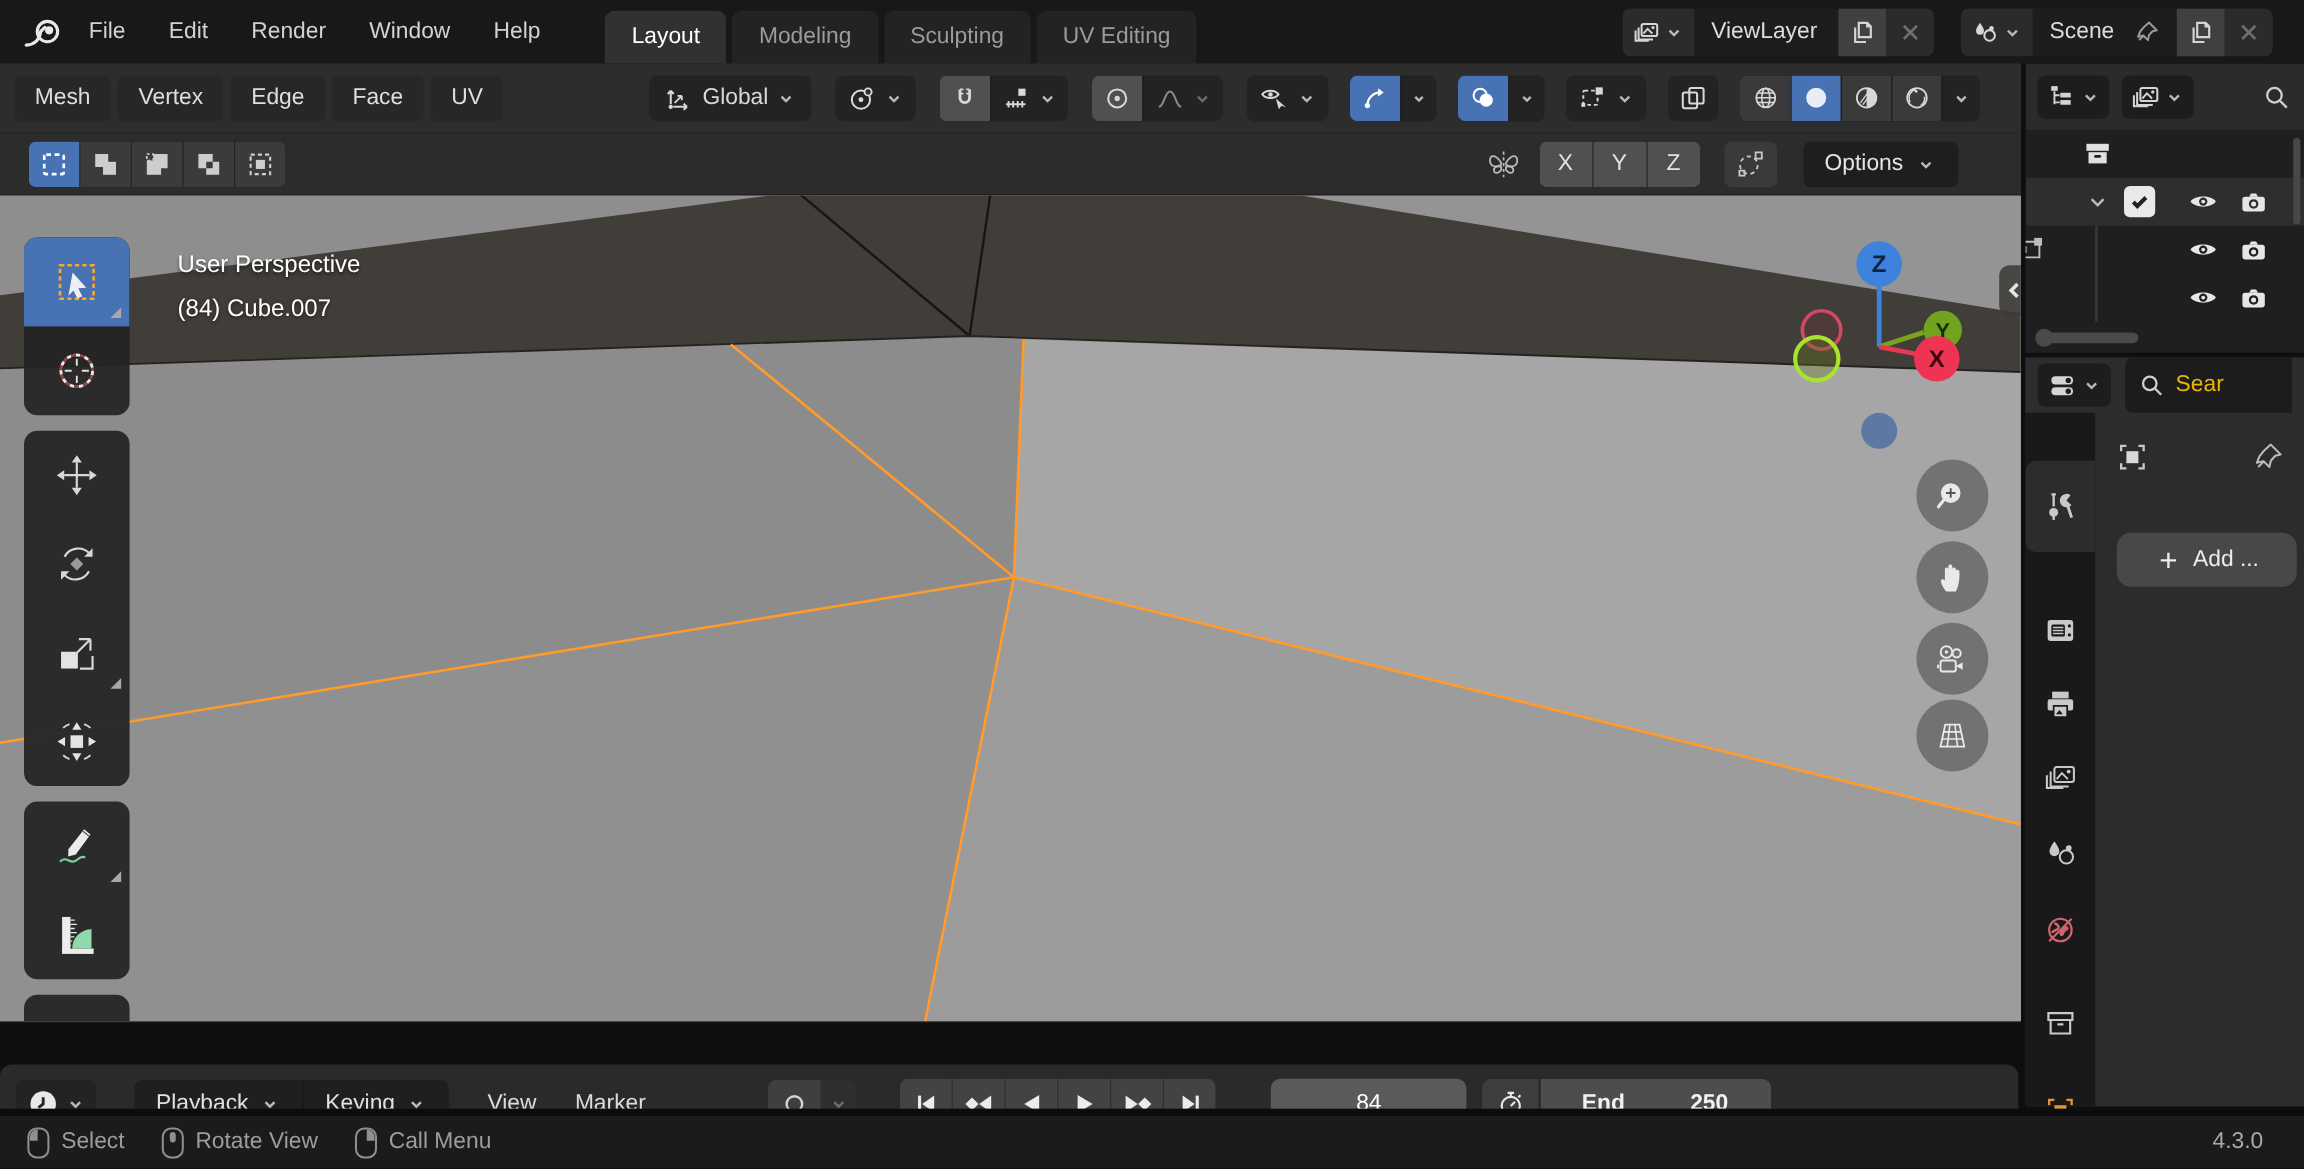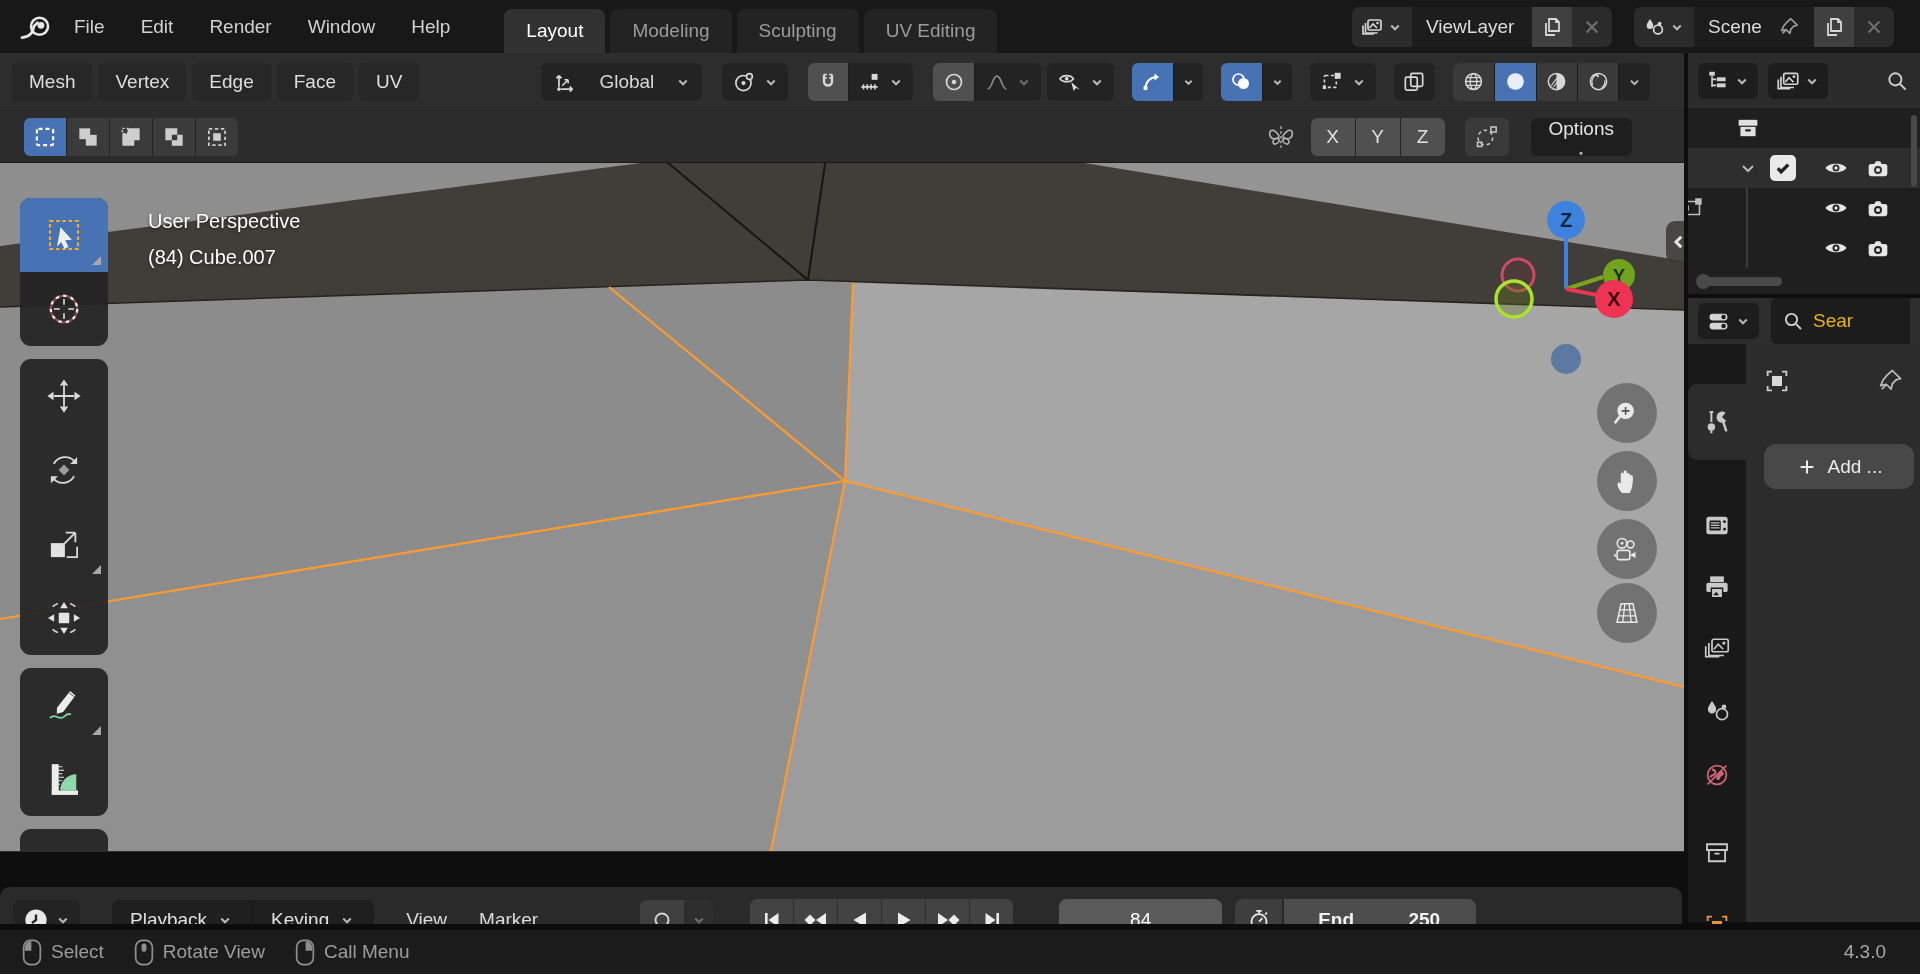--- a/index.html
+++ b/index.html
@@ -55,21 +55,21 @@
   .sm-btn { width:42px; height:38px; background:#3b3b3b; display:flex;
     align-items:center; justify-content:center; color:#cdcdcd; }
   .sm-btn.active { background:#4772b3; color:#fff; }
   .vt-right { margin-left:auto; display:flex; align-items:center; gap:12px; margin-right:28px; }
   .xyz { display:flex; gap:1px; background:#242424; border-radius:6px; overflow:hidden; }
   .xyz-btn { width:44px; height:38px; background:#505050; color:#e2e2e2;
     display:flex; align-items:center; justify-content:center; }
   .flatbtn { width:44px; height:38px; display:flex; align-items:center;
     justify-content:center; color:#c9c9c9; background:#3a3a3a; border-radius:6px; }
   .options-btn { height:38px; display:flex; align-items:center; gap:10px;
-    padding:0 18px; background:#1e1e1e; border-radius:6px; color:#e3e3e3;flex-direction:column; }
+    padding:0 18px; background:#1e1e1e; border-radius:6px; color:#e3e3e3; }
 
   .vp-canvas { position:relative; width:1684px; height:688px; background:#979797; overflow:hidden; }
   .scene-svg { position:absolute; top:0; left:0; }
 
   .vp-overlay-text { position:absolute; left:148px; top:40px; color:#fff;
     text-shadow:0 1px 3px rgba(0,0,0,.55); font-size:20px; line-height:36px; }
 
   
   .toolcol { position:absolute; left:20px; top:35px; width:88px; }
   .tgrp { background:rgba(36,36,36,.93); border-radius:11px; overflow:hidden; margin-bottom:13px; }
@@ -282,21 +282,21 @@
           <span>Edge</span>
         </div>
       <div class="hmenu">
           <span>Face</span>
         </div>
       <div class="hmenu">
           <span>UV</span>
         </div>
 
       <div class="hgroup" style="margin-left:116px">
-        <div class="hseg" style="padding:0 12px;gap:20px">
+        <div class="hseg" style="padding:0 12px;gap:6px">
           <svg class="ic" width="26" height="26" viewBox="0 0 24 24">
             <circle cx="5.5" cy="18.5" r="1.7" fill="currentColor"></circle>
             <path d="M5.5 16.5V6M5.5 6L3.2 8.6M5.5 6l2.3 2.6" fill="none" stroke="currentColor" stroke-width="1.7"></path>
             <path d="M7.5 18.5H18m0 0l-2.6-2.3m2.6 2.3l-2.6 2.3" fill="none" stroke="currentColor" stroke-width="1.7"></path>
             <path d="M8.5 15.5L14 10m0 0h-3.4M14 10v3.4" fill="none" stroke="currentColor" stroke-width="1.5"></path>
           </svg>
           <span>Global</span>
           <svg class="chev ic" viewBox="0 0 24 24">
               <path d="M7 10l5 5 5-5" fill="none" stroke="currentColor" stroke-width="2"></path>
             </svg>

